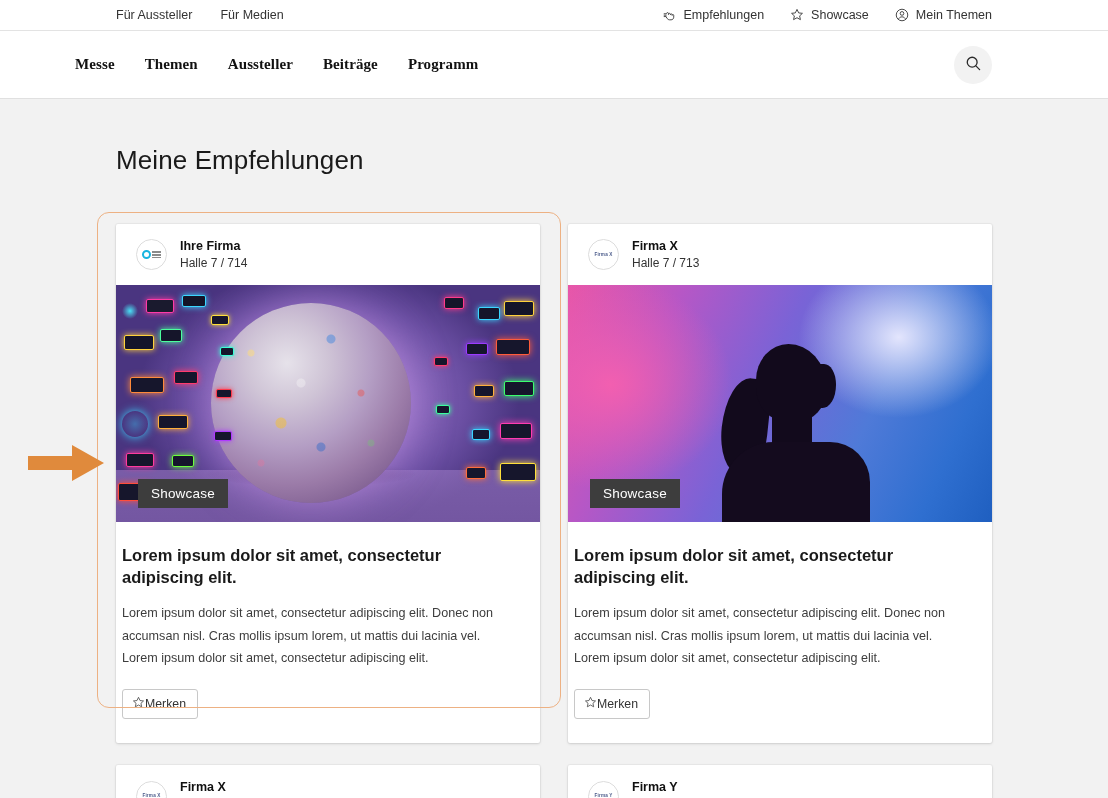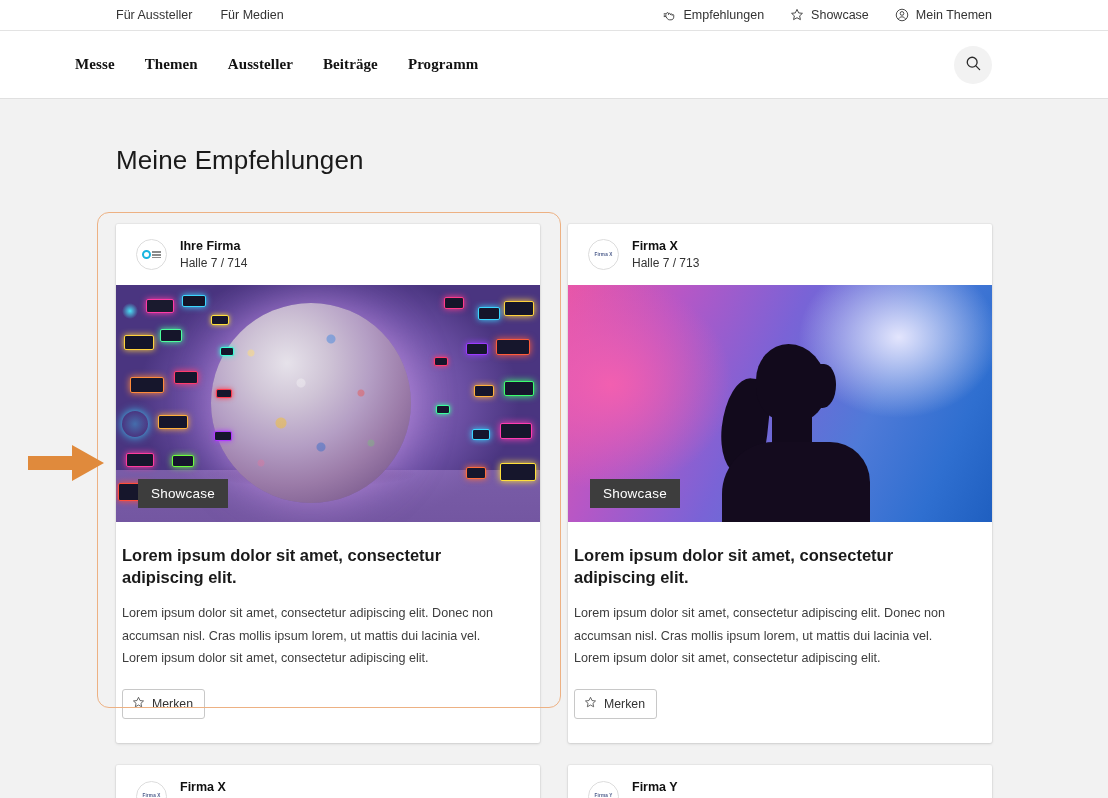--- a/index.html
+++ b/index.html
@@ -201,21 +201,21 @@
   }
   .card-text {
     font-size:12.6px;
     line-height:1.78;
     color:#3d3d3d;
     margin:8px 0 20px 0;
   }
   .merken-btn {
     display:inline-flex;
     align-items:center;
-    gap:7px;
+    gap:0;
     border:1px solid #c8c8c8;
     border-radius:3px;
     background:#fff;
     padding:6px 11px 6px 9px;
     font-size:12.3px;
     color:#333;
     cursor:pointer;
     font-family:"Liberation Sans", sans-serif;
   }
 

